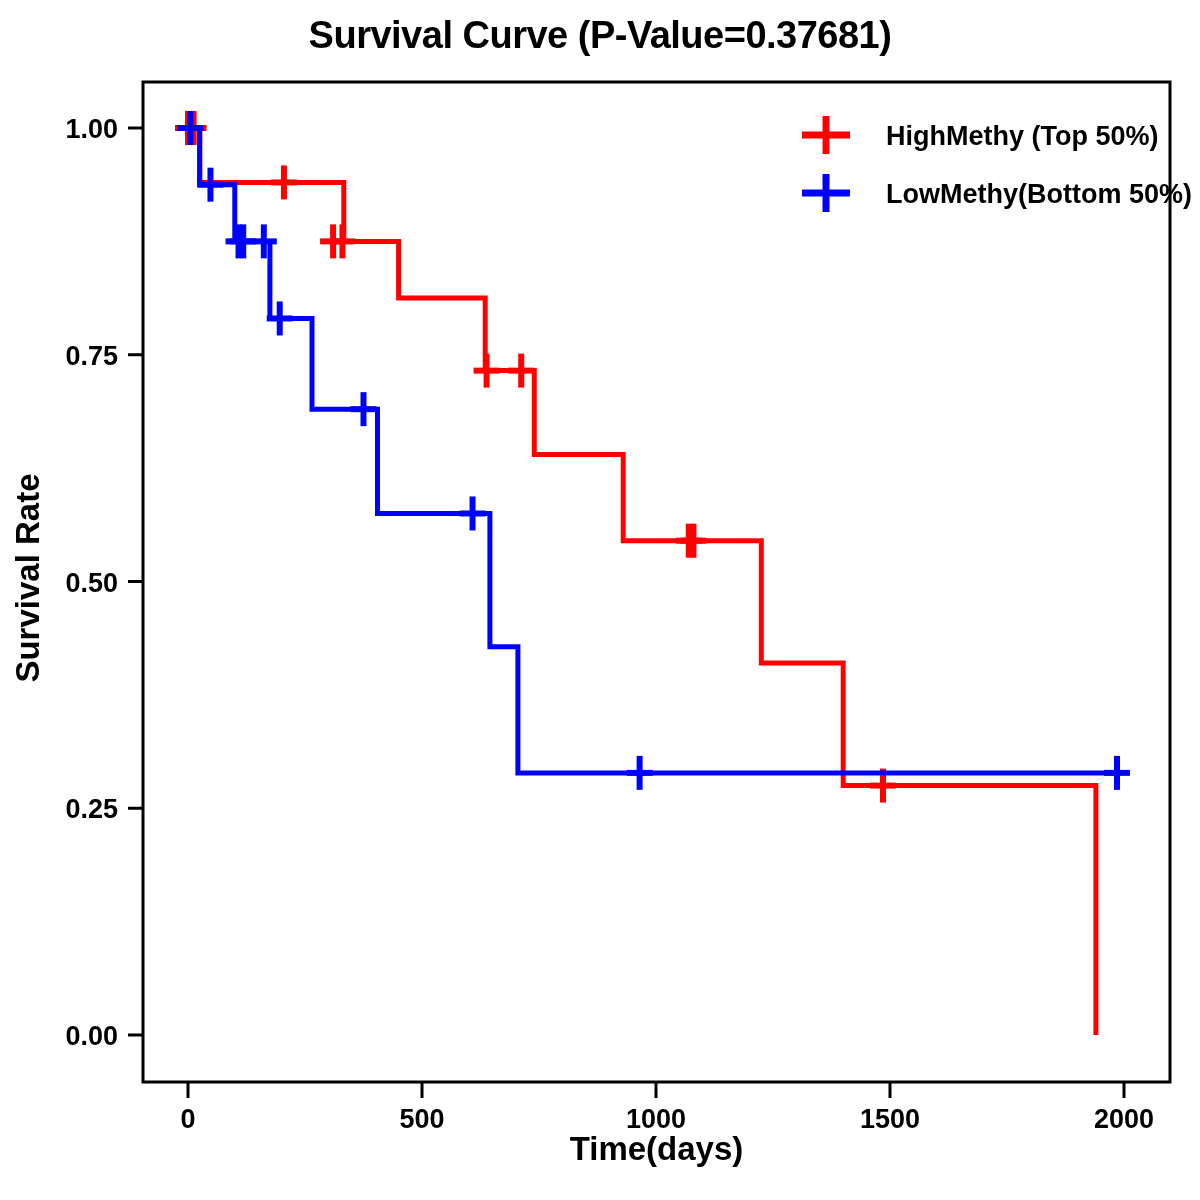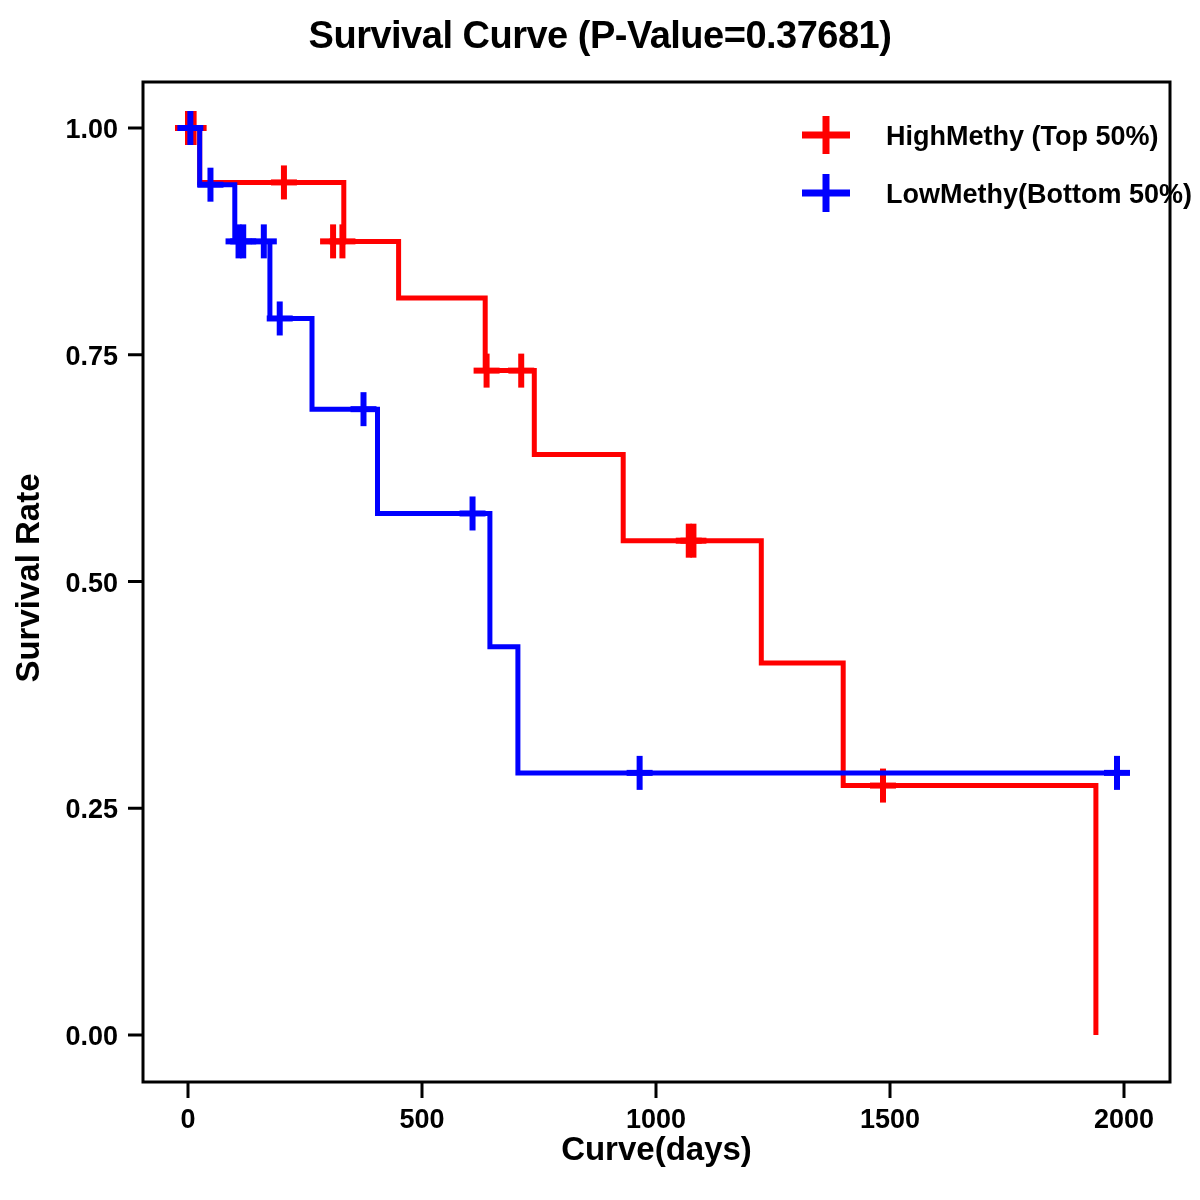--- a/index.html
+++ b/index.html
@@ -71,21 +71,21 @@
 </style>
 </head>
 <body>
 
 <div id="figure">
 
   <div id="chart-title">Survival Curve (P-Value=0.37681)</div>
 
   <div id="y-axis-title">Survival Rate</div>
 
-  <div id="x-axis-title">Curve(days)</div>
+  <div id="x-axis-title">Time(days)</div>
 
   <svg id="plot-svg" width="1200" height="1200">
 
     <rect id="plot-frame" x="143" y="82" width="1027" height="1000" fill="none" stroke="#000000" stroke-width="3"></rect>
 
     <g id="y-ticks">
         <line x1="128" y1="1035" x2="143" y2="1035" stroke="#000" stroke-width="3"></line>
         <text x="118" y="1045" text-anchor="end" class="tick-label">0.00</text>
         <line x1="128" y1="808.25" x2="143" y2="808.25" stroke="#000" stroke-width="3"></line>
         <text x="118" y="818.25" text-anchor="end" class="tick-label">0.25</text>

